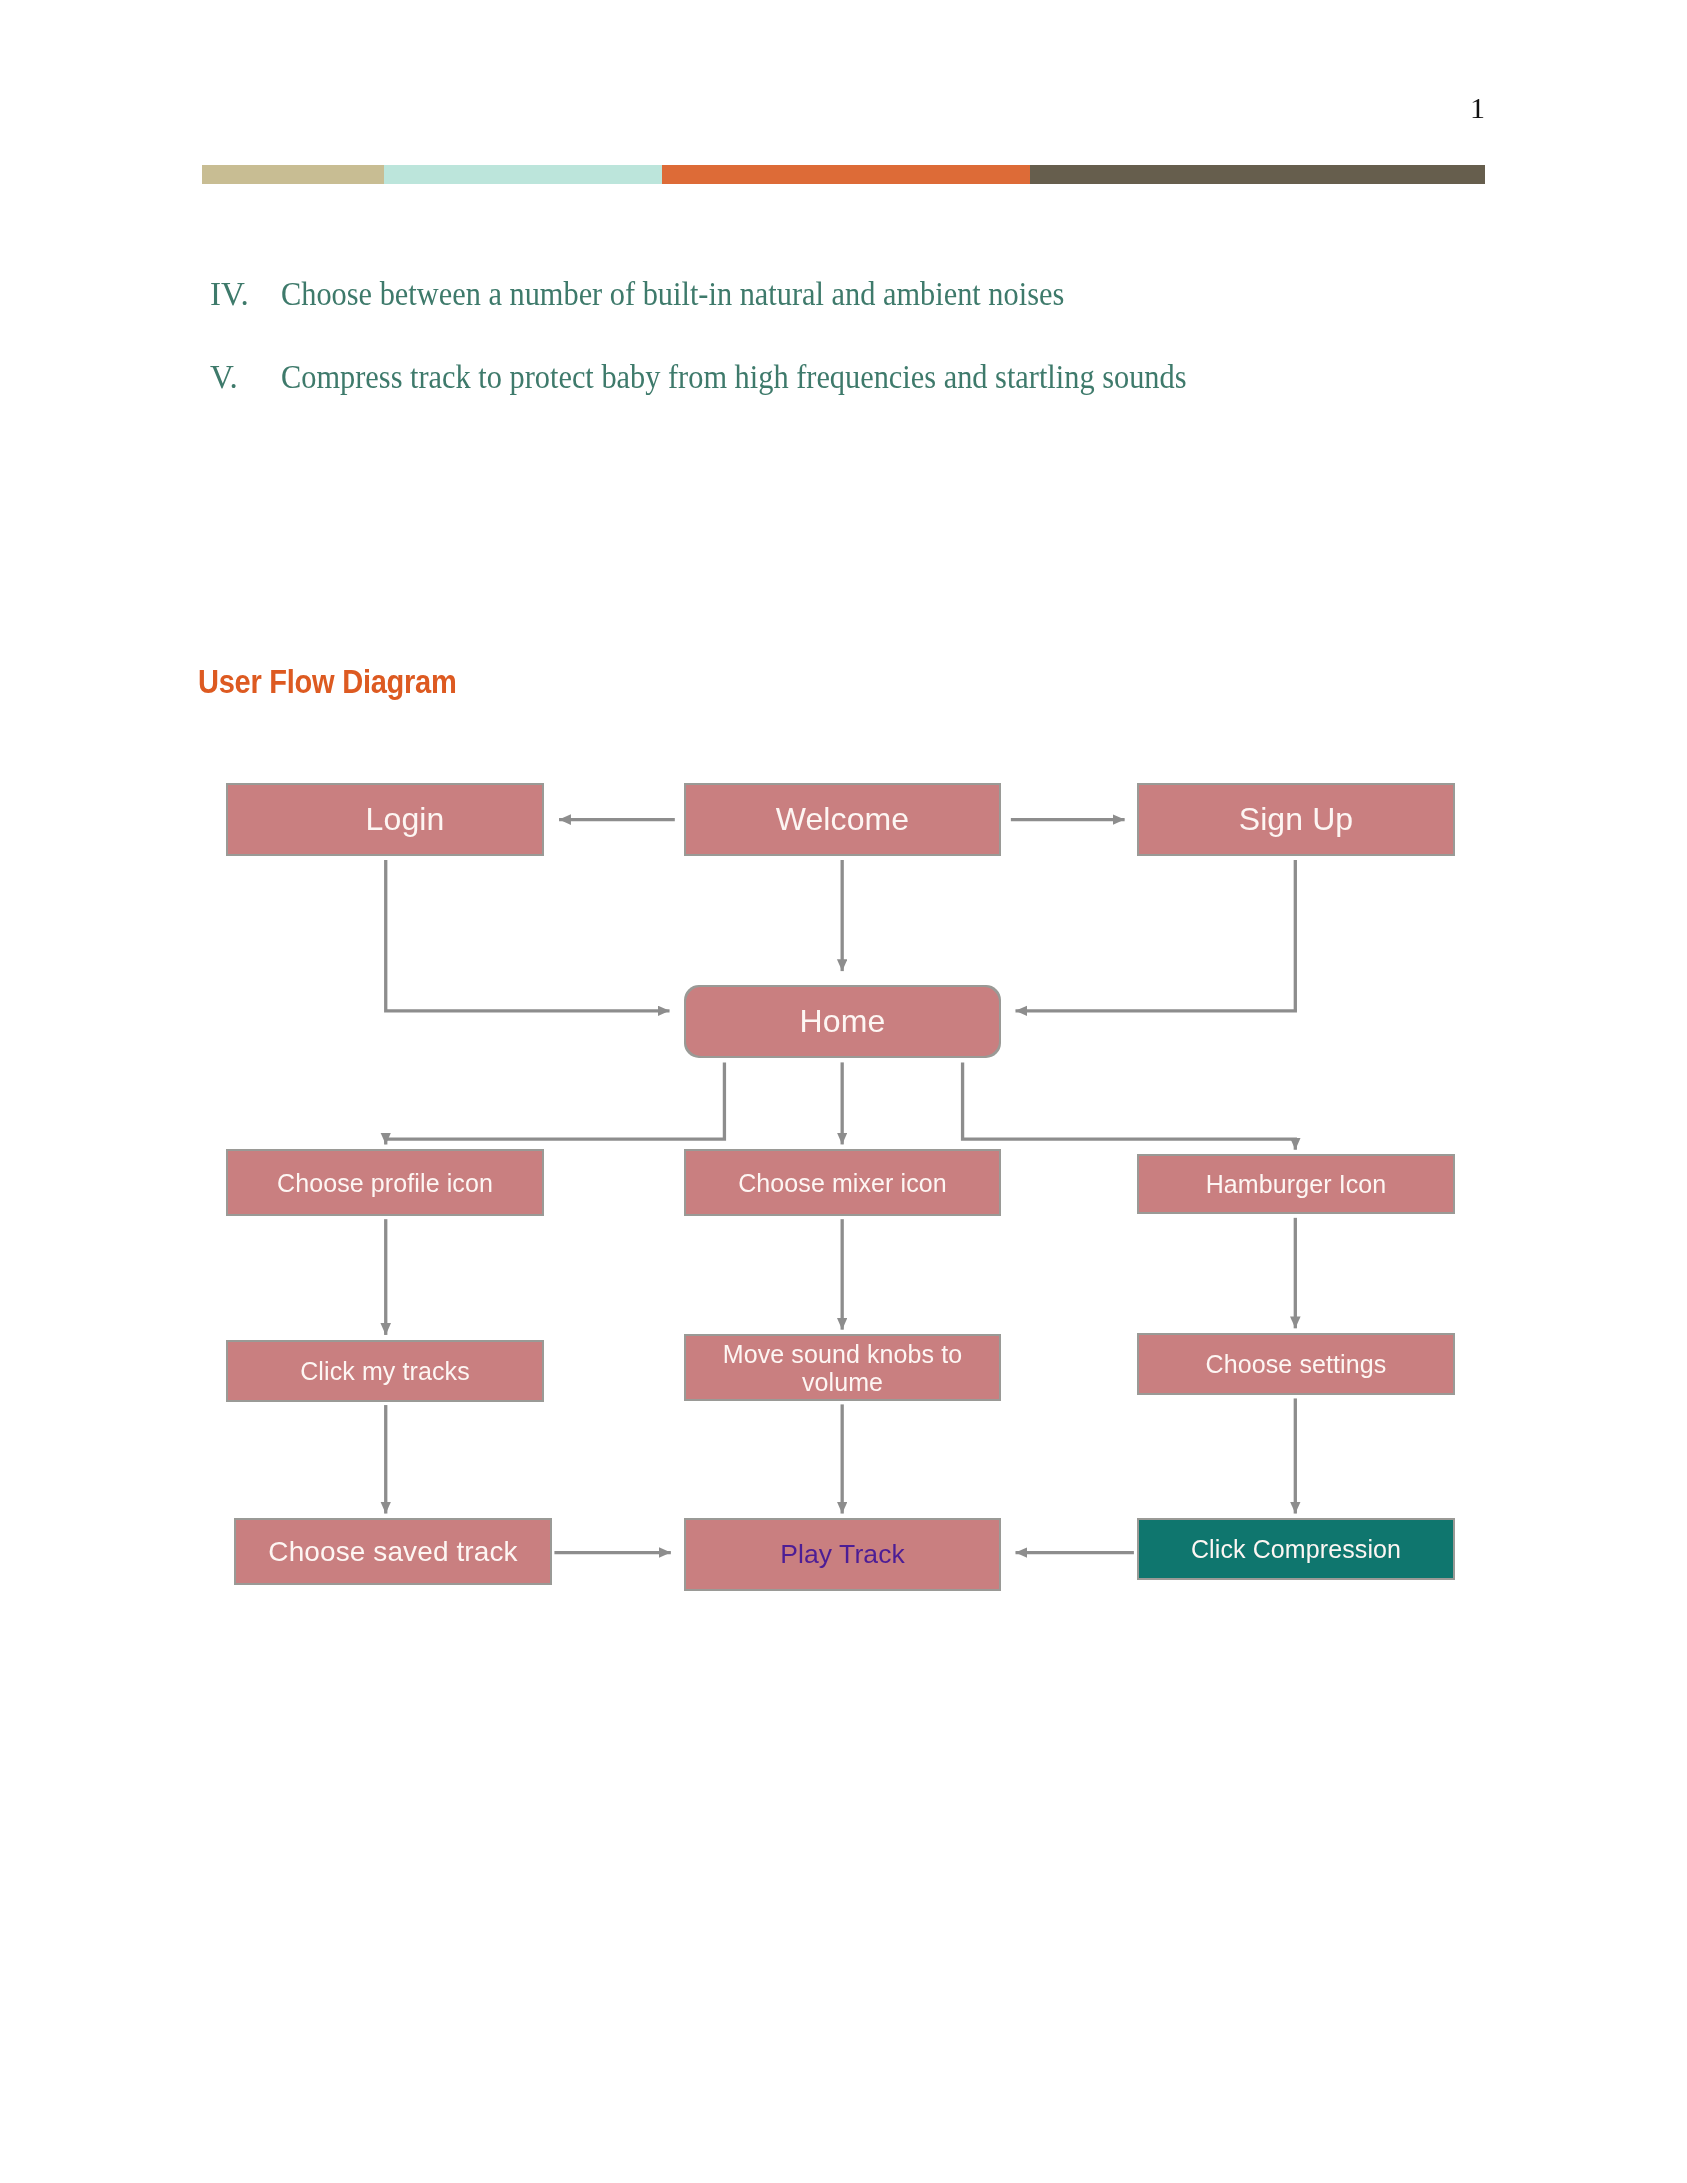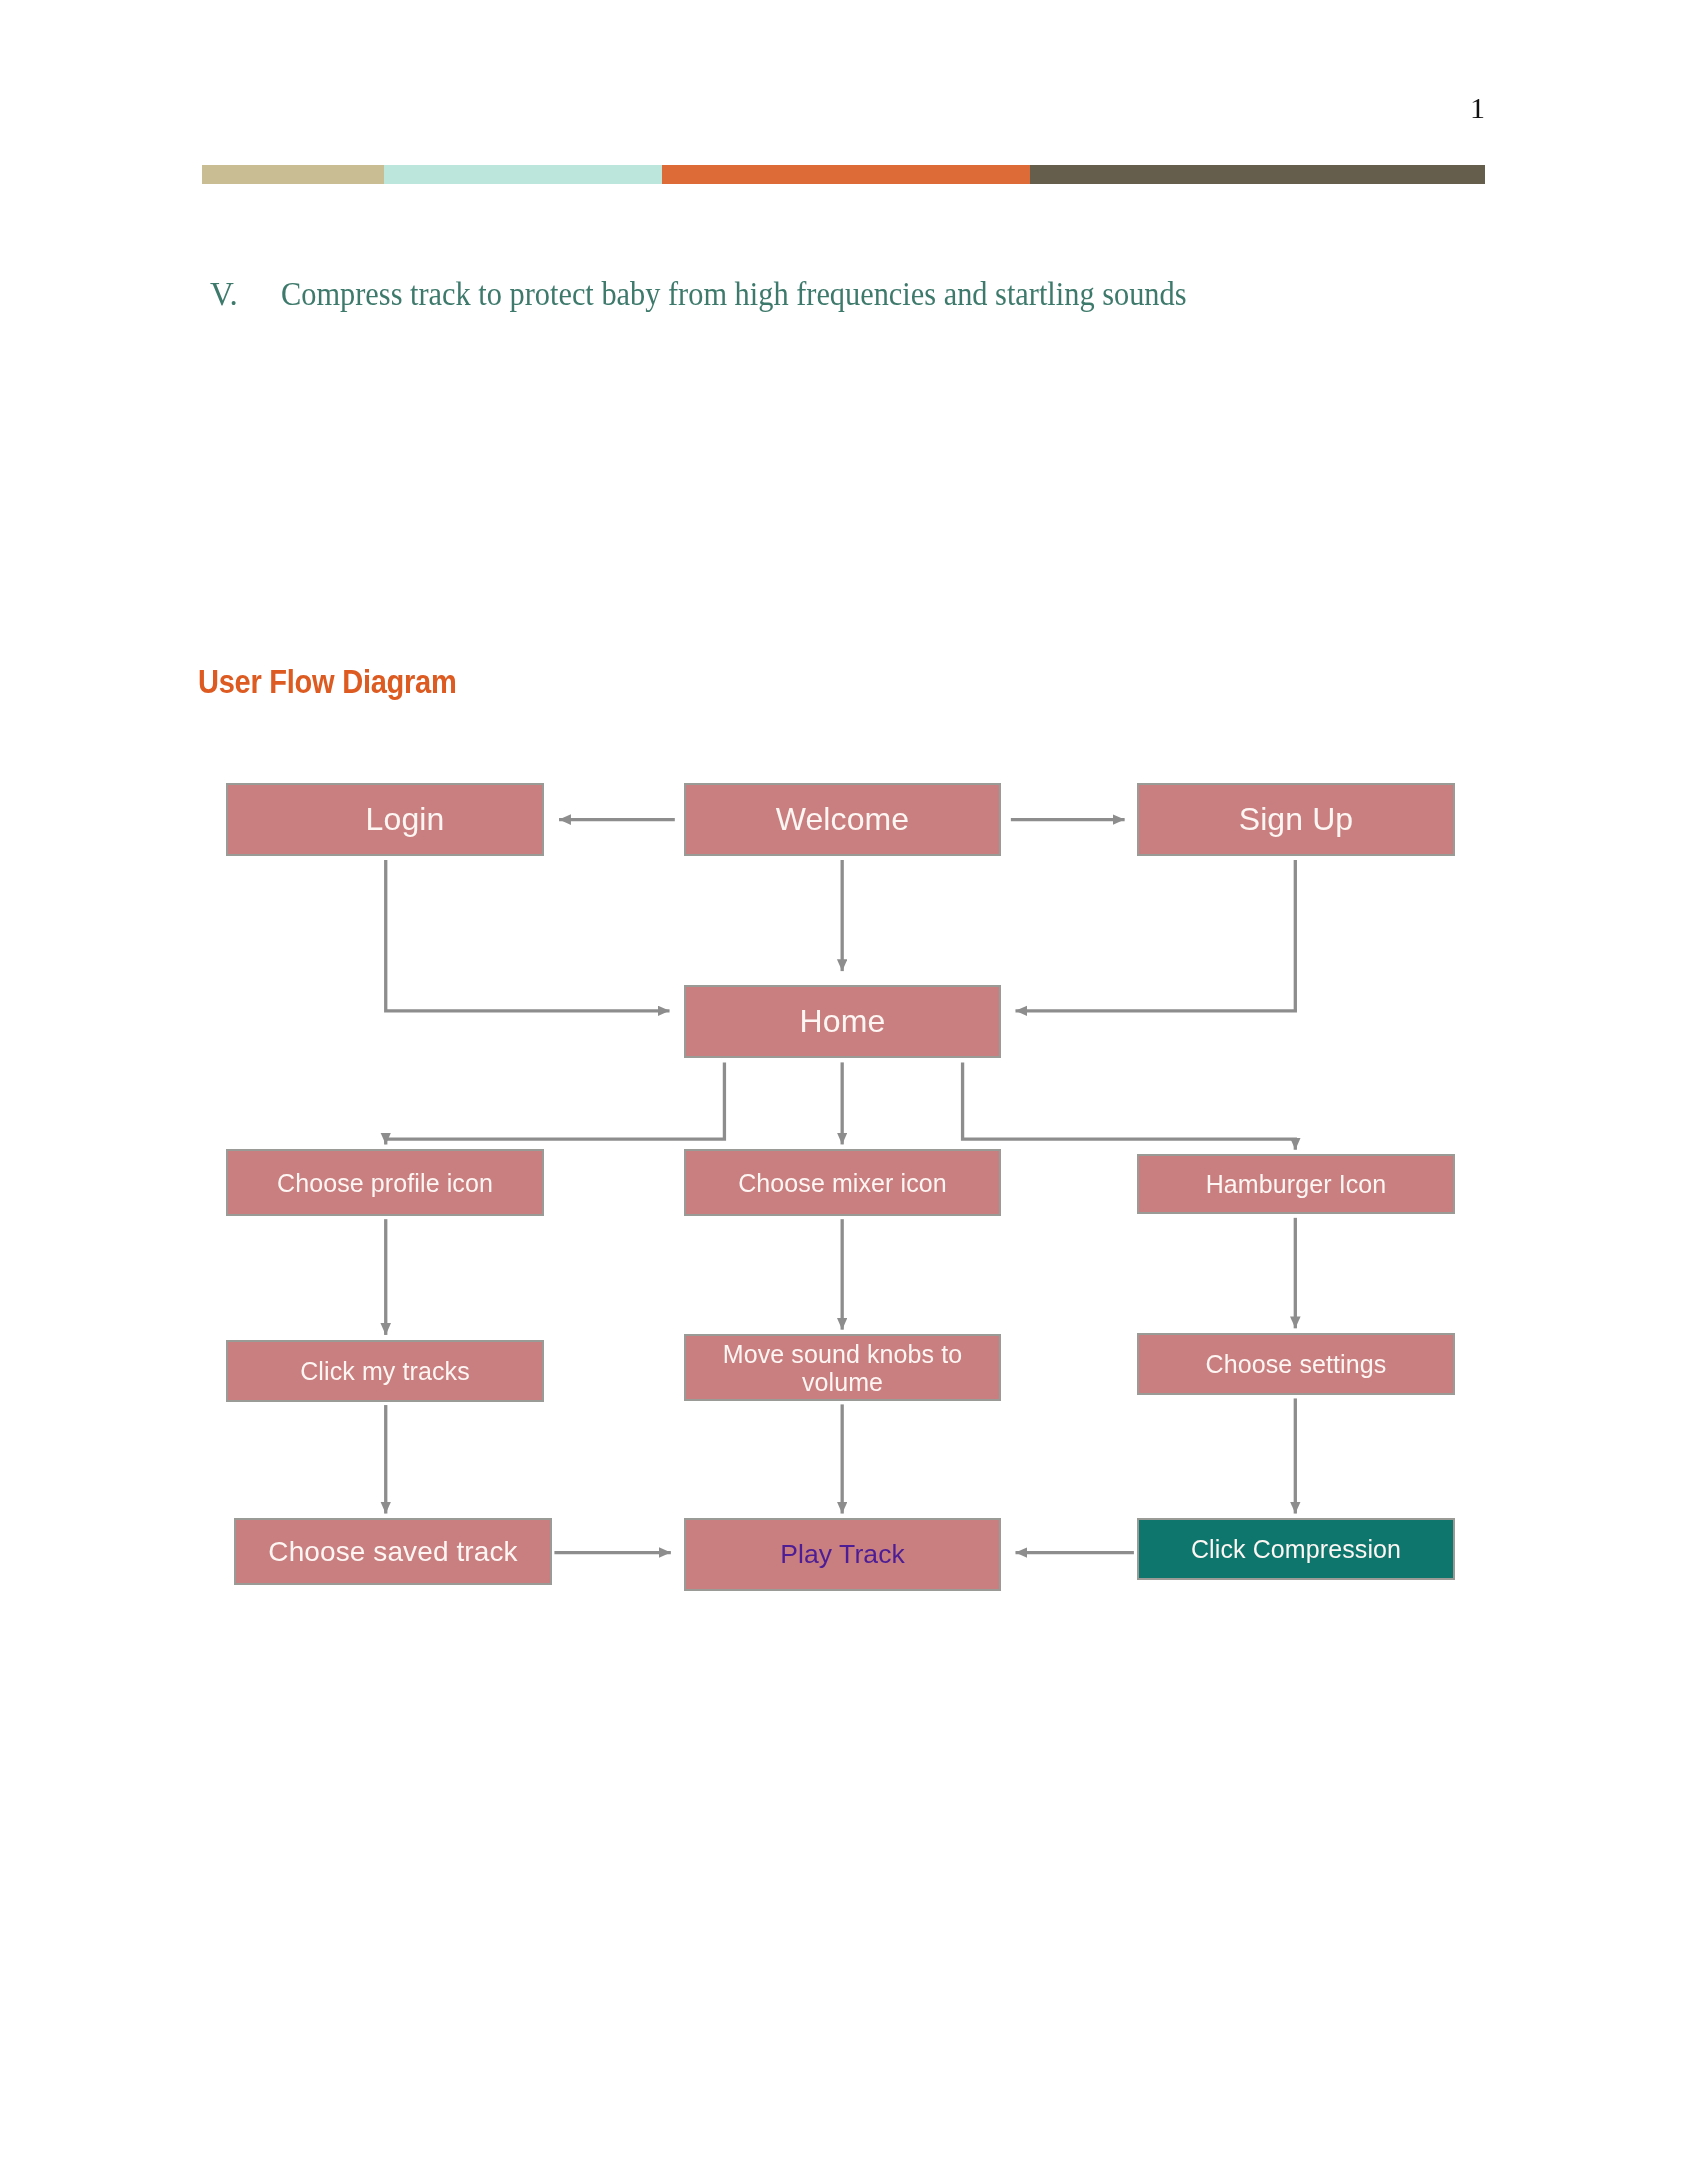--- a/index.html
+++ b/index.html
@@ -43,20 +43,24 @@
   <div class="page-number">1</div>
 
   <div class="color-bar" id="color-bar">
       <span style="background: rgb(200, 189, 147); width: 182px;"></span>
       <span style="background: rgb(188, 229, 219); width: 278px;"></span>
       <span style="background: rgb(221, 107, 55); width: 369px;"></span>
       <span style="background: rgb(102, 94, 77); width: 455px;"></span>
     </div>
 
   <div class="list" id="list-root">
+      <div class="list-item">
+        <div class="li-num">IV.</div>
+        <div class="li-text">Choose between a number of built-in natural and ambient noises</div>
+      </div>
       <div class="list-item">
         <div class="li-num">V.</div>
         <div class="li-text">Compress track to protect baby from high frequencies and startling sounds</div>
       </div>
     </div>
 
   <div class="section-heading">User Flow Diagram</div>
 
   <div class="flow">
     <svg width="1687" height="2183" viewBox="0 0 2550 3300">
@@ -102,21 +106,21 @@
     <div id="nodes-root">
         <div class="node" style="left: 228px; top: 785px; width: 314px; height: 69px; font-size: 32px; background: rgb(201, 127, 128); color: rgb(253, 246, 243); padding-left: 40px;">
           <span>Login</span>
         </div>
         <div class="node" style="left: 686px; top: 785px; width: 313px; height: 69px; font-size: 32px; background: rgb(201, 127, 128); color: rgb(253, 246, 243);">
           <span>Welcome</span>
         </div>
         <div class="node" style="left: 1139px; top: 785px; width: 314px; height: 69px; font-size: 32px; background: rgb(201, 127, 128); color: rgb(253, 246, 243);">
           <span>Sign Up</span>
         </div>
-        <div class="node" style="left: 686px; top: 987px; width: 313px; height: 69px; font-size: 32px; background: rgb(201, 127, 128); color: rgb(253, 246, 243);">
+        <div class="node" style="left: 686px; top: 987px; width: 313px; height: 69px; font-size: 32px; background: rgb(201, 127, 128); color: rgb(253, 246, 243); border-radius: 15px;">
           <span>Home</span>
         </div>
         <div class="node" style="left: 228px; top: 1151px; width: 314px; height: 63px; font-size: 25px; background: rgb(201, 127, 128); color: rgb(253, 246, 243);">
           <span>Choose profile icon</span>
         </div>
         <div class="node" style="left: 686px; top: 1151px; width: 313px; height: 63px; font-size: 25px; background: rgb(201, 127, 128); color: rgb(253, 246, 243);">
           <span>Choose mixer icon</span>
         </div>
         <div class="node" style="left: 1139px; top: 1156px; width: 314px; height: 56px; font-size: 25px; background: rgb(201, 127, 128); color: rgb(253, 246, 243);">
           <span>Hamburger Icon</span>

